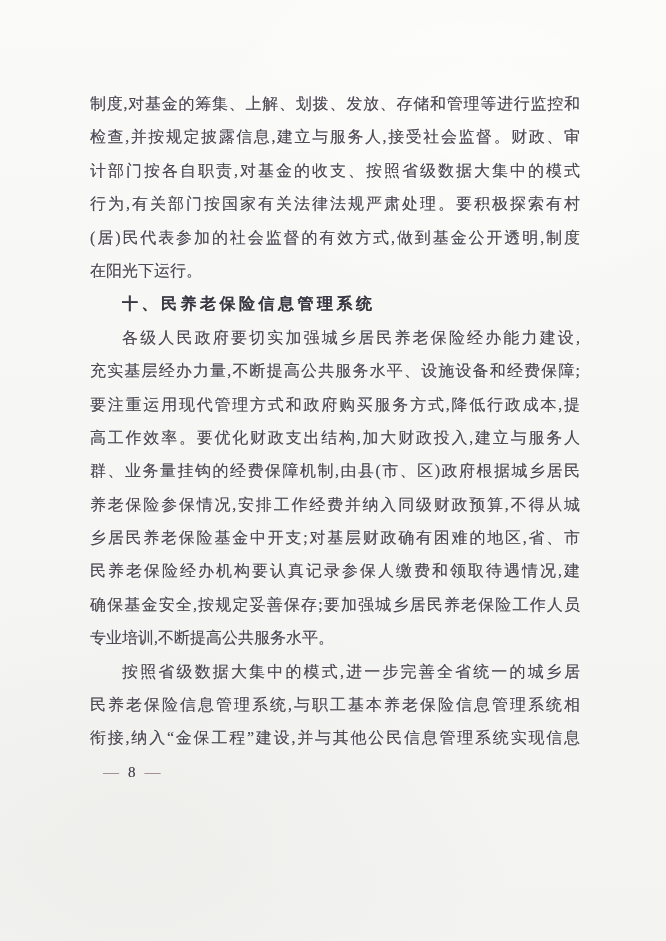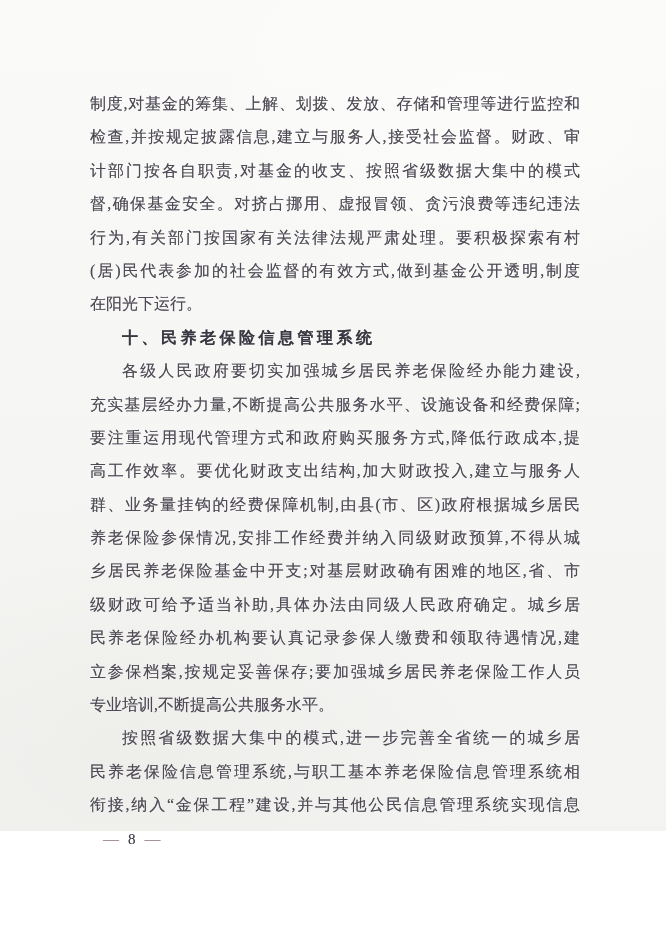--- a/index.html
+++ b/index.html
@@ -8,21 +8,21 @@
   }
   body {
     width: 666px;
     height: 941px;
     overflow: hidden;
     font-family: "Liberation Serif", "DejaVu Serif", serif;
   }
   .page {
     position: relative;
     width: 666px;
-    height: 831px;
+    height: 941px;
     background:
       radial-gradient(ellipse 420px 300px at 72% 12%, rgba(255,255,255,0.55), rgba(255,255,255,0) 70%),
       radial-gradient(ellipse 500px 340px at 20% 90%, rgba(228,228,224,0.35), rgba(255,255,255,0) 75%),
       linear-gradient(180deg, #fafaf8 0%, #f6f6f4 45%, #f3f3f1 100%);
   }
   .text-block {
     position: absolute;
     left: 90px;
     top: 87px;
     width: 490px;
@@ -74,41 +74,39 @@
 </head>
 <body>
 
 <div class="page">
   <div class="text-block">
 
     <section>
       <div class="line">制度,对基金的筹集、上解、划拨、发放、存储和管理等进行监控和</div>
       <div class="line">检查,并按规定披露信息,建立与服务人,接受社会监督。财政、审</div>
       <div class="line">计部门按各自职责,对基金的收支、按照省级数据大集中的模式</div>
-      <div class="line">督,确保基金安全。对挤占挪用、虚报冒领、贪污浪费等违纪违法</div>
       <div class="line">行为,有关部门按国家有关法律法规严肃处理。要积极探索有村</div>
       <div class="line">(居)民代表参加的社会监督的有效方式,做到基金公开透明,制度</div>
       <div class="line end">在阳光下运行。</div>
     </section>
 
     <section>
       <div class="line heading indent end">十、民养老保险信息管理系统</div>
     </section>
 
     <section>
       <div class="line indent">各级人民政府要切实加强城乡居民养老保险经办能力建设,</div>
       <div class="line">充实基层经办力量,不断提高公共服务水平、设施设备和经费保障;</div>
       <div class="line">要注重运用现代管理方式和政府购买服务方式,降低行政成本,提</div>
       <div class="line">高工作效率。要优化财政支出结构,加大财政投入,建立与服务人</div>
       <div class="line">群、业务量挂钩的经费保障机制,由县(市、区)政府根据城乡居民</div>
       <div class="line">养老保险参保情况,安排工作经费并纳入同级财政预算,不得从城</div>
       <div class="line">乡居民养老保险基金中开支;对基层财政确有困难的地区,省、市</div>
-      <div class="line">级财政可给予适当补助,具体办法由同级人民政府确定。城乡居</div>
       <div class="line">民养老保险经办机构要认真记录参保人缴费和领取待遇情况,建</div>
-      <div class="line">立参保档案,按规定妥善保存;要加强城乡居民养老保险工作人员</div>
+      <div class="line">确保基金安全,按规定妥善保存;要加强城乡居民养老保险工作人员</div>
       <div class="line end">专业培训,不断提高公共服务水平。</div>
     </section>
 
     <section>
       <div class="line indent">按照省级数据大集中的模式,进一步完善全省统一的城乡居</div>
       <div class="line">民养老保险信息管理系统,与职工基本养老保险信息管理系统相</div>
       <div class="line">衔接,纳入“金保工程”建设,并与其他公民信息管理系统实现信息</div>
     </section>
 
     <div class="footer-line">

